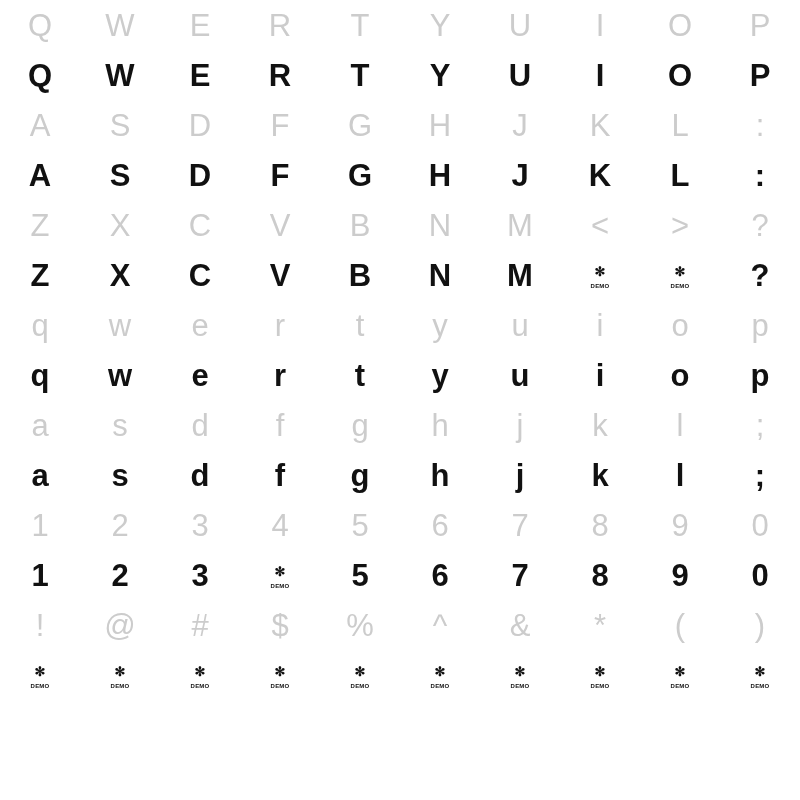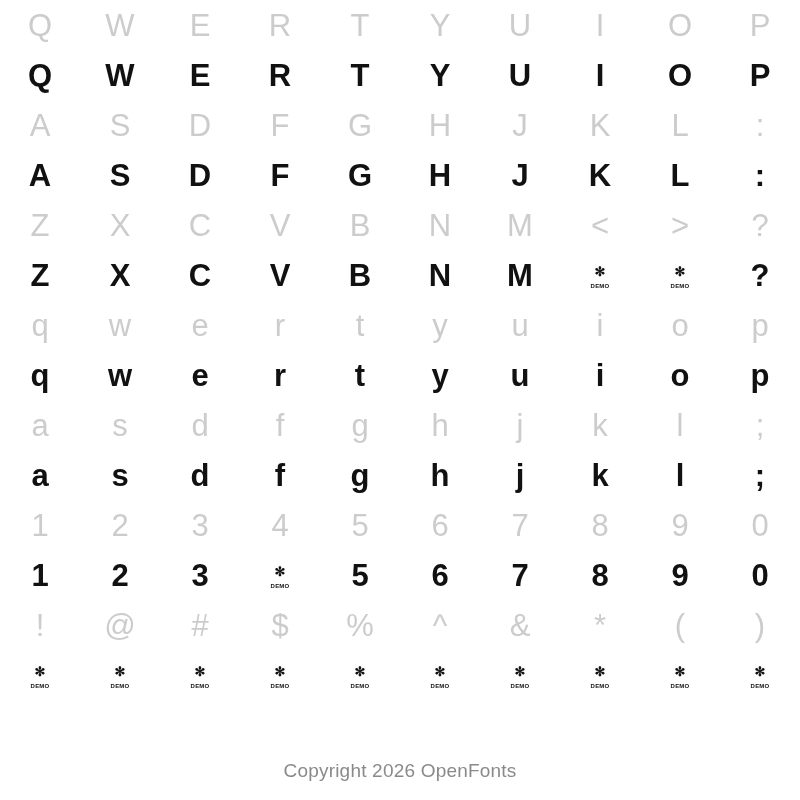--- a/index.html
+++ b/index.html
@@ -263,16 +263,13 @@
         <div class="cell"><span class="demo"><span class="burst">✻</span><span class="word">DEMO</span></span></div>
         <div class="cell"><span class="demo"><span class="burst">✻</span><span class="word">DEMO</span></span></div>
         <div class="cell"><span class="demo"><span class="burst">✻</span><span class="word">DEMO</span></span></div>
         <div class="cell"><span class="demo"><span class="burst">✻</span><span class="word">DEMO</span></span></div>
         <div class="cell"><span class="demo"><span class="burst">✻</span><span class="word">DEMO</span></span></div>
         <div class="cell"><span class="demo"><span class="burst">✻</span><span class="word">DEMO</span></span></div>
         <div class="cell"><span class="demo"><span class="burst">✻</span><span class="word">DEMO</span></span></div>
       </div>
     </div>
 
-  <div id="footer">
-    <span class="copyright">Copyright 2026 OpenFonts</span>
-  </div>
 </div>
 
 </body></html>

